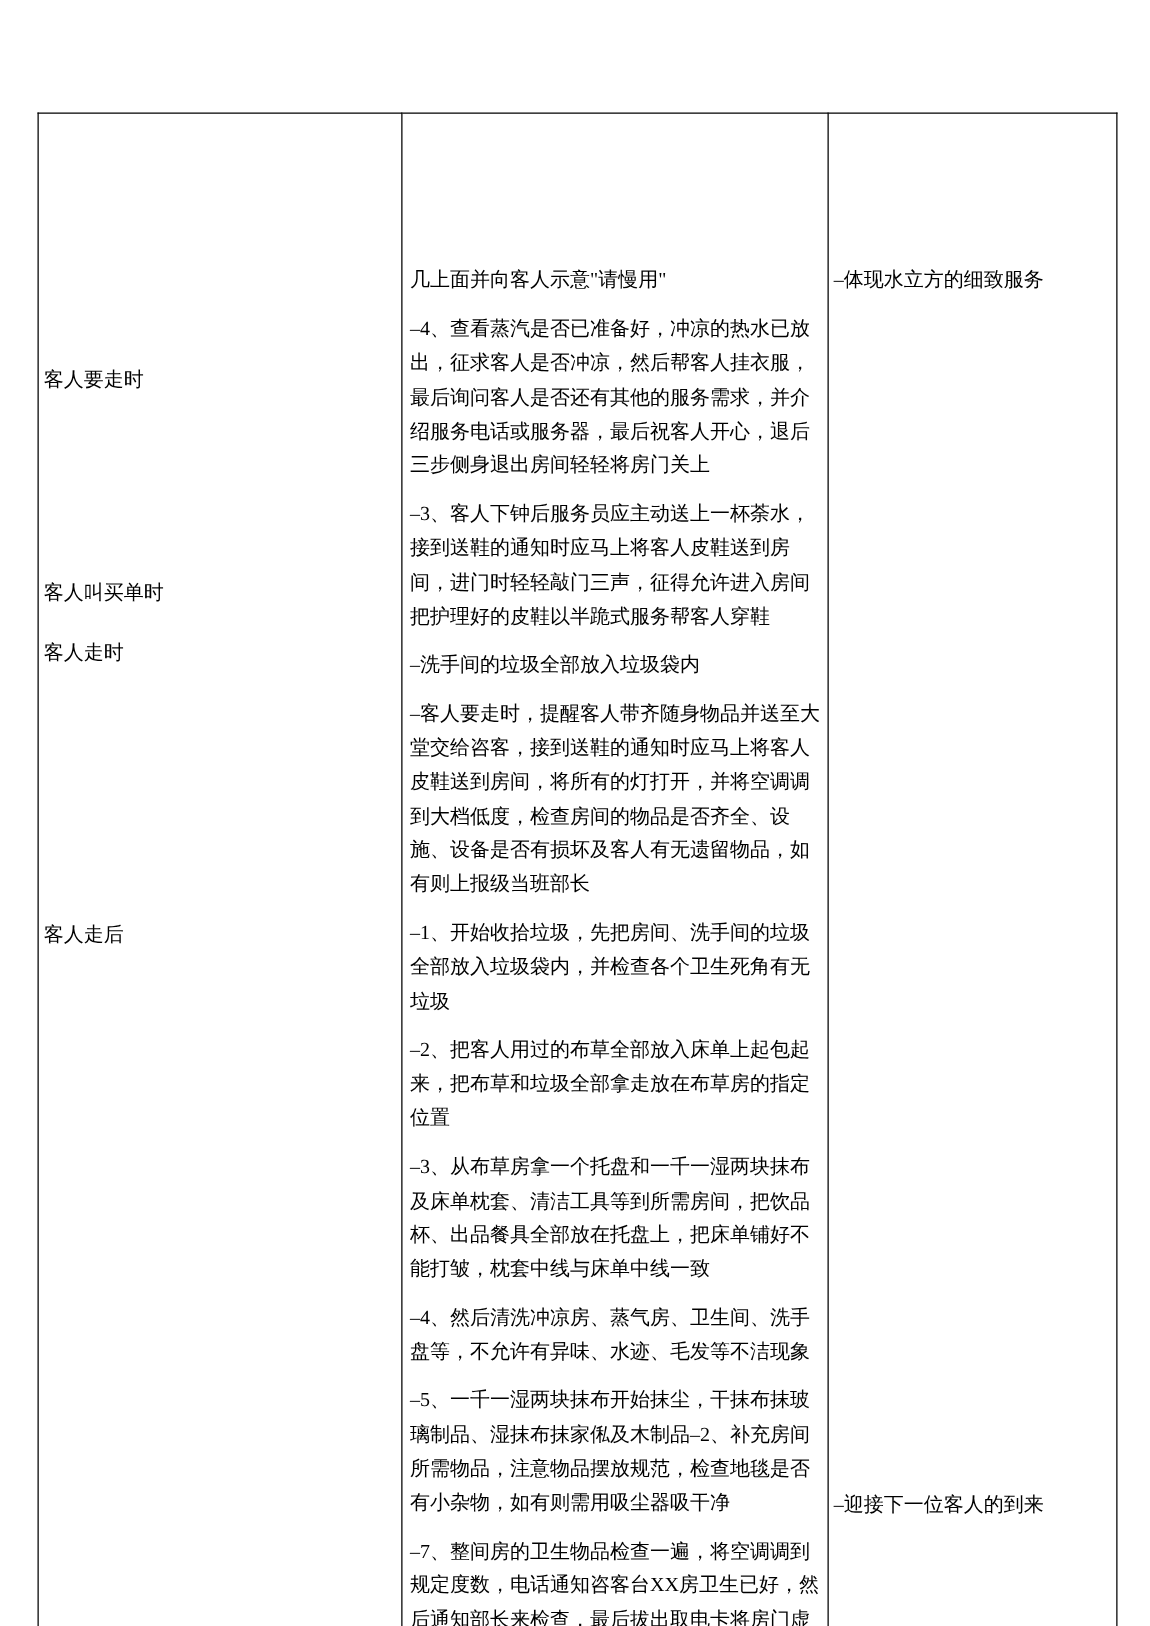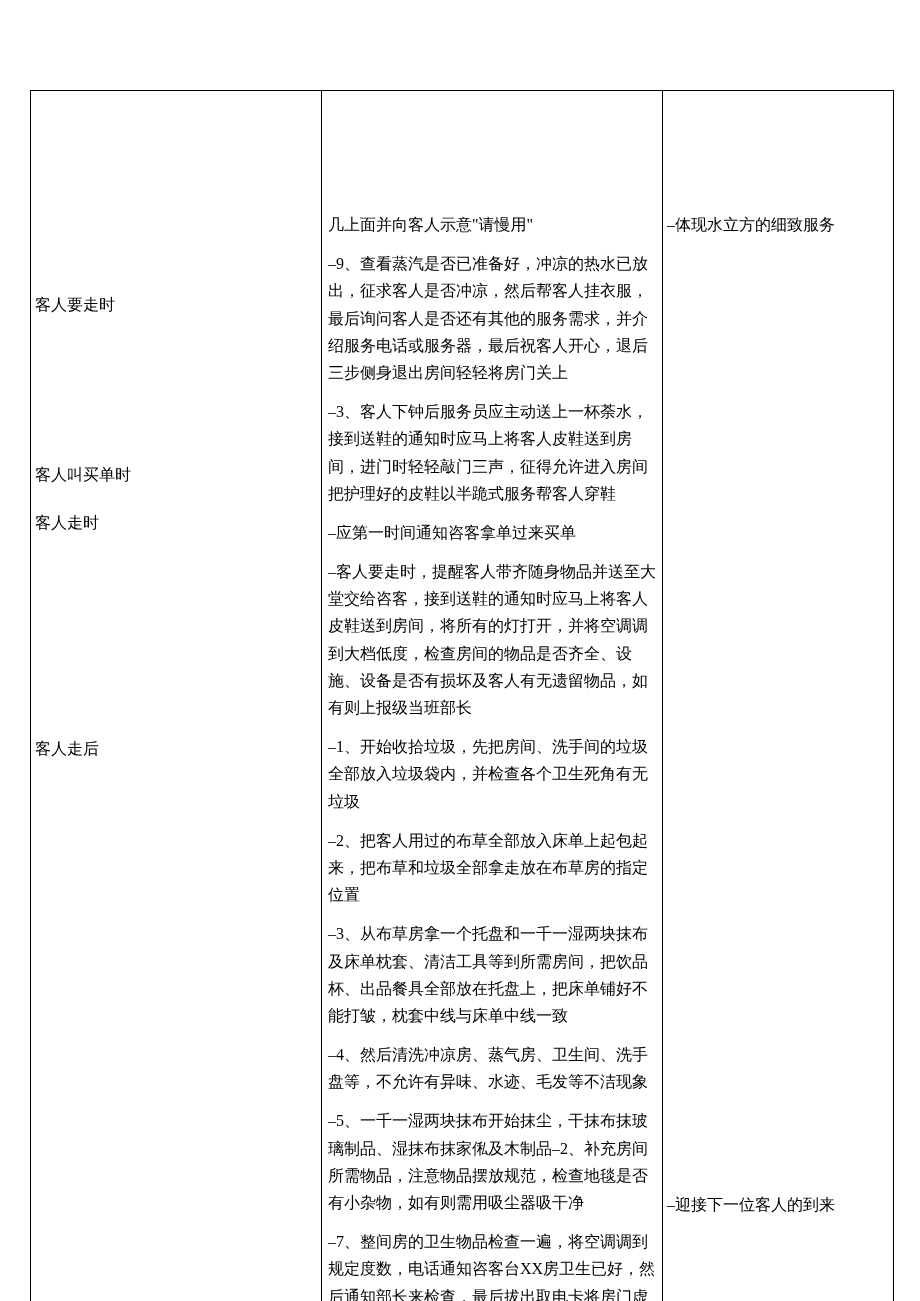--- a/index.html
+++ b/index.html
@@ -68,23 +68,23 @@
             <div class="lbl2">客人叫买单时</div>
             <div class="lbl3">客人走时</div>
             <div class="lbl4">客人走后</div>
           </div>
         </div>
       </td>
       <td class="col2">
         <div class="container">
           <div class="center-content">
             <p>几上面并向客人示意"请慢用"</p>
-            <p>–9、查看蒸汽是否已准备好，冲凉的热水已放出，征求客人是否冲凉，然后帮客人挂衣服，最后询问客人是否还有其他的服务需求，并介绍服务电话或服务器，最后祝客人开心，退后三步侧身退出房间轻轻将房门关上</p>
+            <p>–4、查看蒸汽是否已准备好，冲凉的热水已放出，征求客人是否冲凉，然后帮客人挂衣服，最后询问客人是否还有其他的服务需求，并介绍服务电话或服务器，最后祝客人开心，退后三步侧身退出房间轻轻将房门关上</p>
             <p>–3、客人下钟后服务员应主动送上一杯荼水，接到送鞋的通知时应马上将客人皮鞋送到房间，进门时轻轻敲门三声，征得允许进入房间把护理好的皮鞋以半跪式服务帮客人穿鞋</p>
-            <p>–应第一时间通知咨客拿单过来买单</p>
+            <p>–洗手间的垃圾全部放入垃圾袋内</p>
             <p>–客人要走时，提醒客人带齐随身物品并送至大堂交给咨客，接到送鞋的通知时应马上将客人皮鞋送到房间，将所有的灯打开，并将空调调到大档低度，检查房间的物品是否齐全、设施、设备是否有损坏及客人有无遗留物品，如有则上报级当班部长</p>
             <p>–1、开始收拾垃圾，先把房间、洗手间的垃圾全部放入垃圾袋内，并检查各个卫生死角有无垃圾</p>
             <p>–2、把客人用过的布草全部放入床单上起包起来，把布草和垃圾全部拿走放在布草房的指定位置</p>
             <p>–3、从布草房拿一个托盘和一千一湿两块抹布及床单枕套、清洁工具等到所需房间，把饮品杯、出品餐具全部放在托盘上，把床单铺好不能打皱，枕套中线与床单中线一致</p>
             <p>–4、然后清洗冲凉房、蒸气房、卫生间、洗手盘等，不允许有异味、水迹、毛发等不洁现象</p>
             <p>–5、一千一湿两块抹布开始抹尘，干抹布抹玻璃制品、湿抹布抹家俬及木制品–2、补充房间所需物品，注意物品摆放规范，检查地毯是否有小杂物，如有则需用吸尘器吸干净</p>
             <p>–7、整间房的卫生物品检查一遍，将空调调到规定度数，电话通知咨客台XX房卫生已好，然后通知部长来检查，最后拔出取电卡将房门虚掩、去电脑处更</p>
           </div>
         </div>
       </td>

